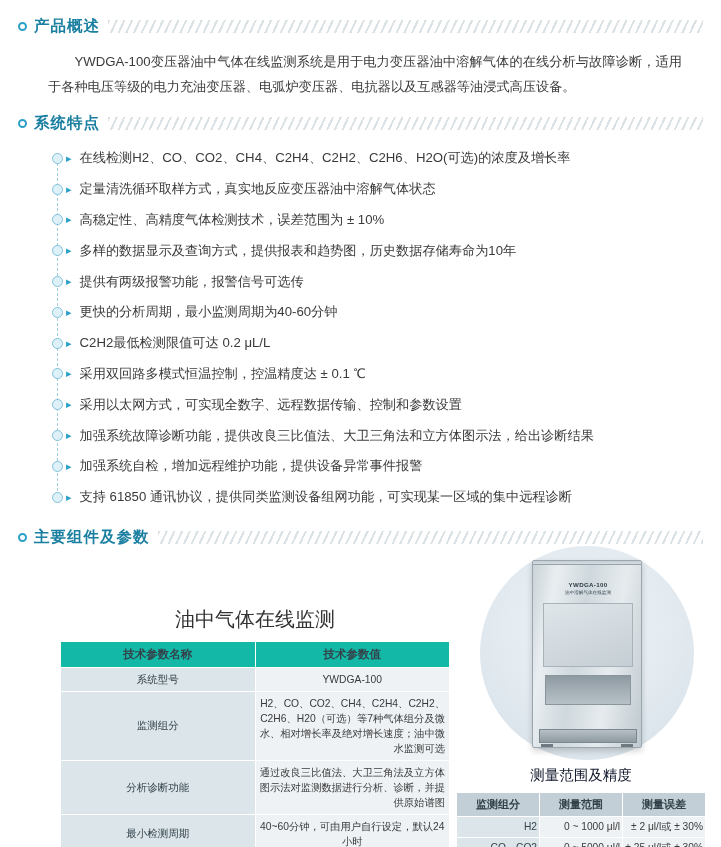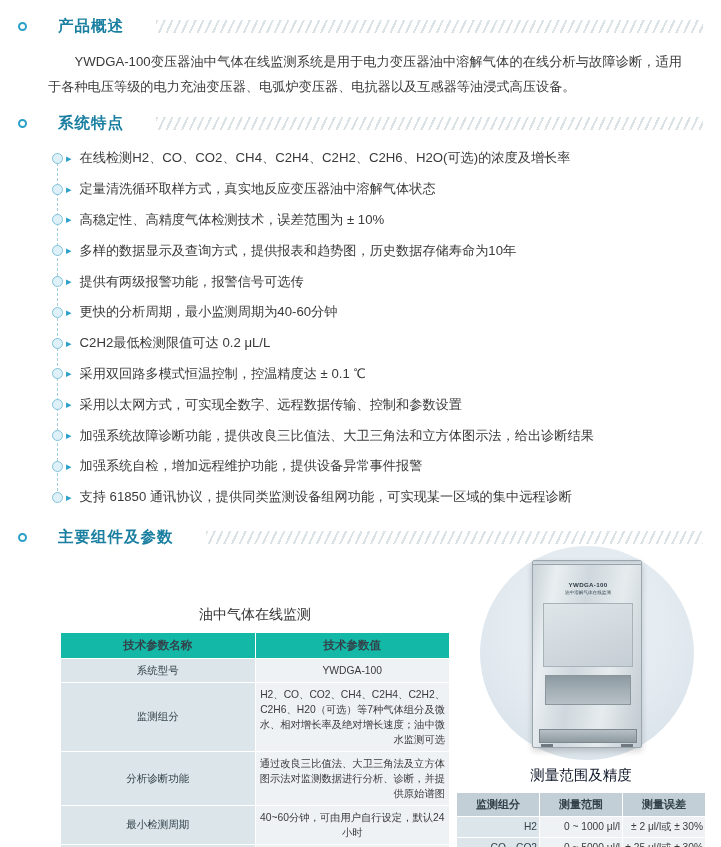--- a/index.html
+++ b/index.html
@@ -8,21 +8,21 @@
     width:721px; height:847px;
     background:#ffffff;
     font-family:"Liberation Sans", sans-serif;
     color:#333;
     position:relative;
     overflow:hidden;
   }
   .page { position:relative; width:721px; height:847px; padding:0 18px; }
 
   
-  .sec-head { display:flex; align-items:center; margin:0; padding:0;gap:24px; }
+  .sec-head { display:flex; align-items:center; margin:0; padding:0; }
   .sec-dot {
     width:9px; height:9px; border-radius:50%;
     border:2px solid #2aa0c8; background:#fff;
     margin-right:7px; flex:none;
   }
   .sec-title {
     font-size:15.5px; font-weight:bold; color:#1a7fa0;
     letter-spacing:1px; white-space:nowrap;
   }
   .sec-stripes {
@@ -57,21 +57,21 @@
   .feat-arrow {
     color:#2aa0c8; font-size:11px; margin-right:8px; flex:none;
     line-height:1;
   }
   .feat-text { font-size:13.2px; color:#3a3a3a; white-space:nowrap; }
 
   
   .comp-area { position:relative; margin-top:6px; }
 
   .tbl-title {
-    text-align:center; font-size:14px; color:#333;
+    text-align:center; font-size:20px; color:#333;
     margin:12px 0 8px 0; font-weight:normal;
   }
 
   table { border-collapse:collapse; }
 
   
   .spec-wrap { position:absolute; left:42px; top:40px; width:390px; }
   table.spec { width:390px; table-layout:fixed; }
   table.spec th {
     background:#14b8a6; color:#33424a; font-size:11.5px; font-weight:bold;

